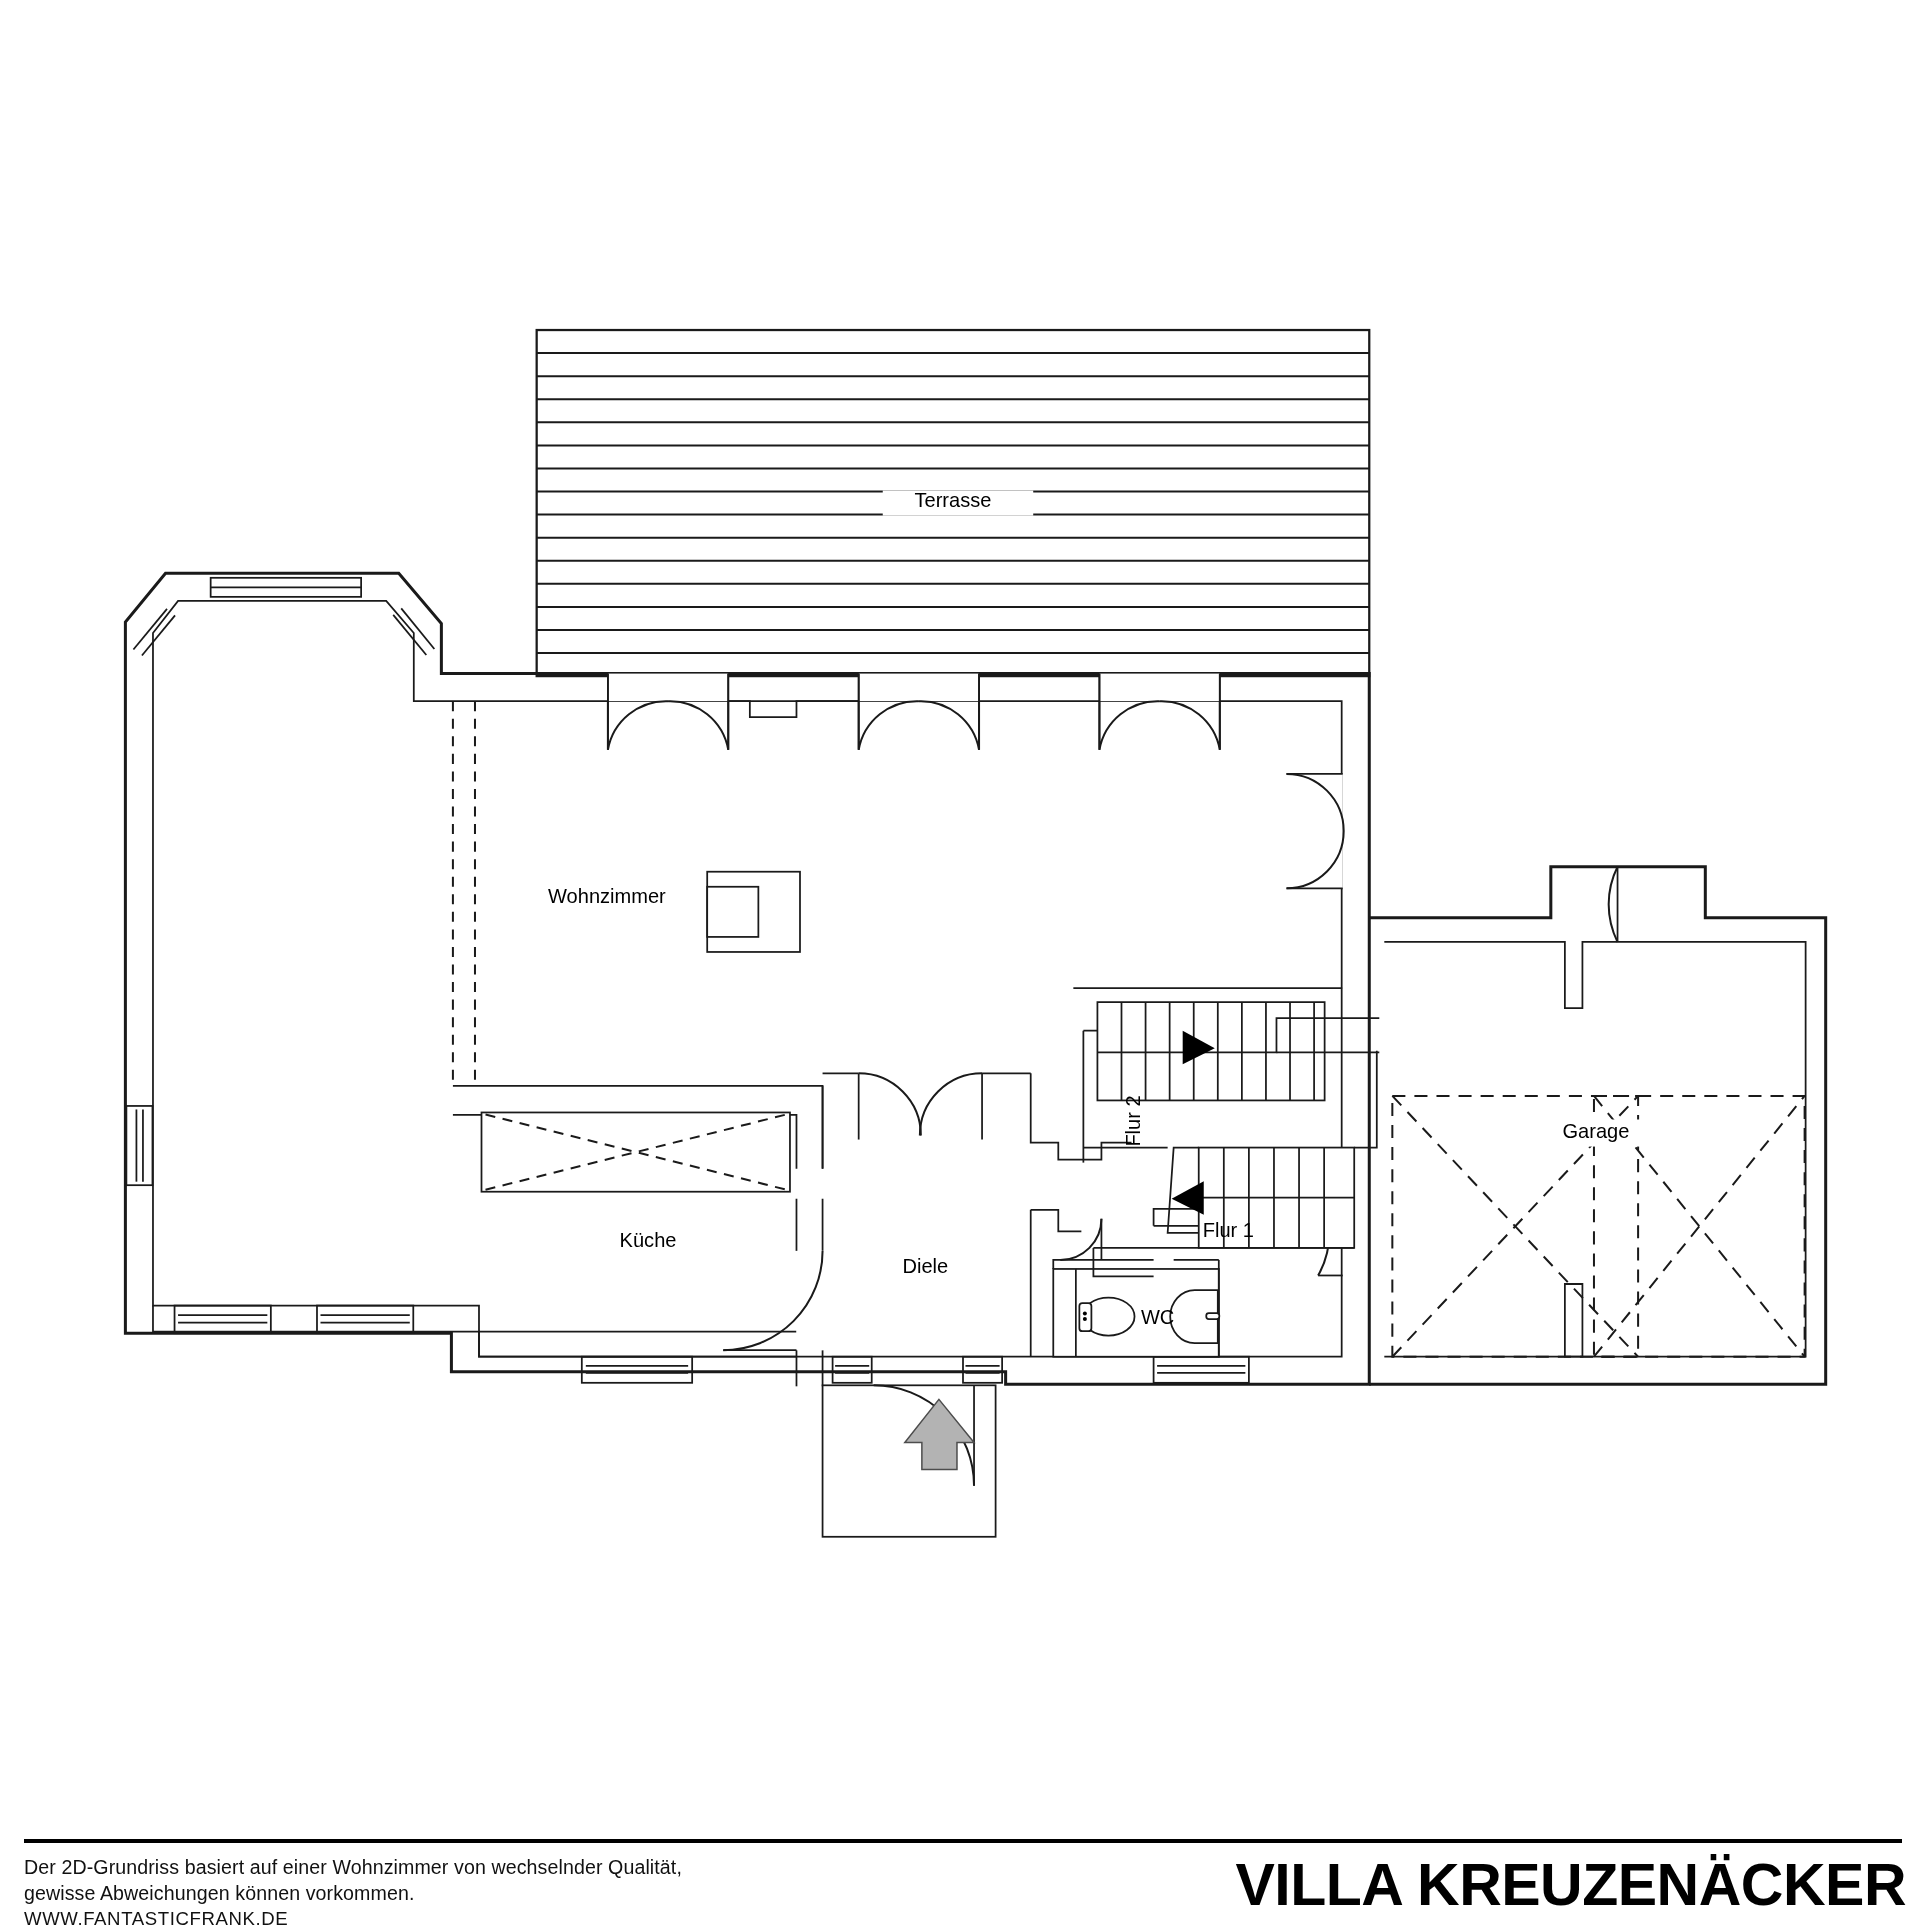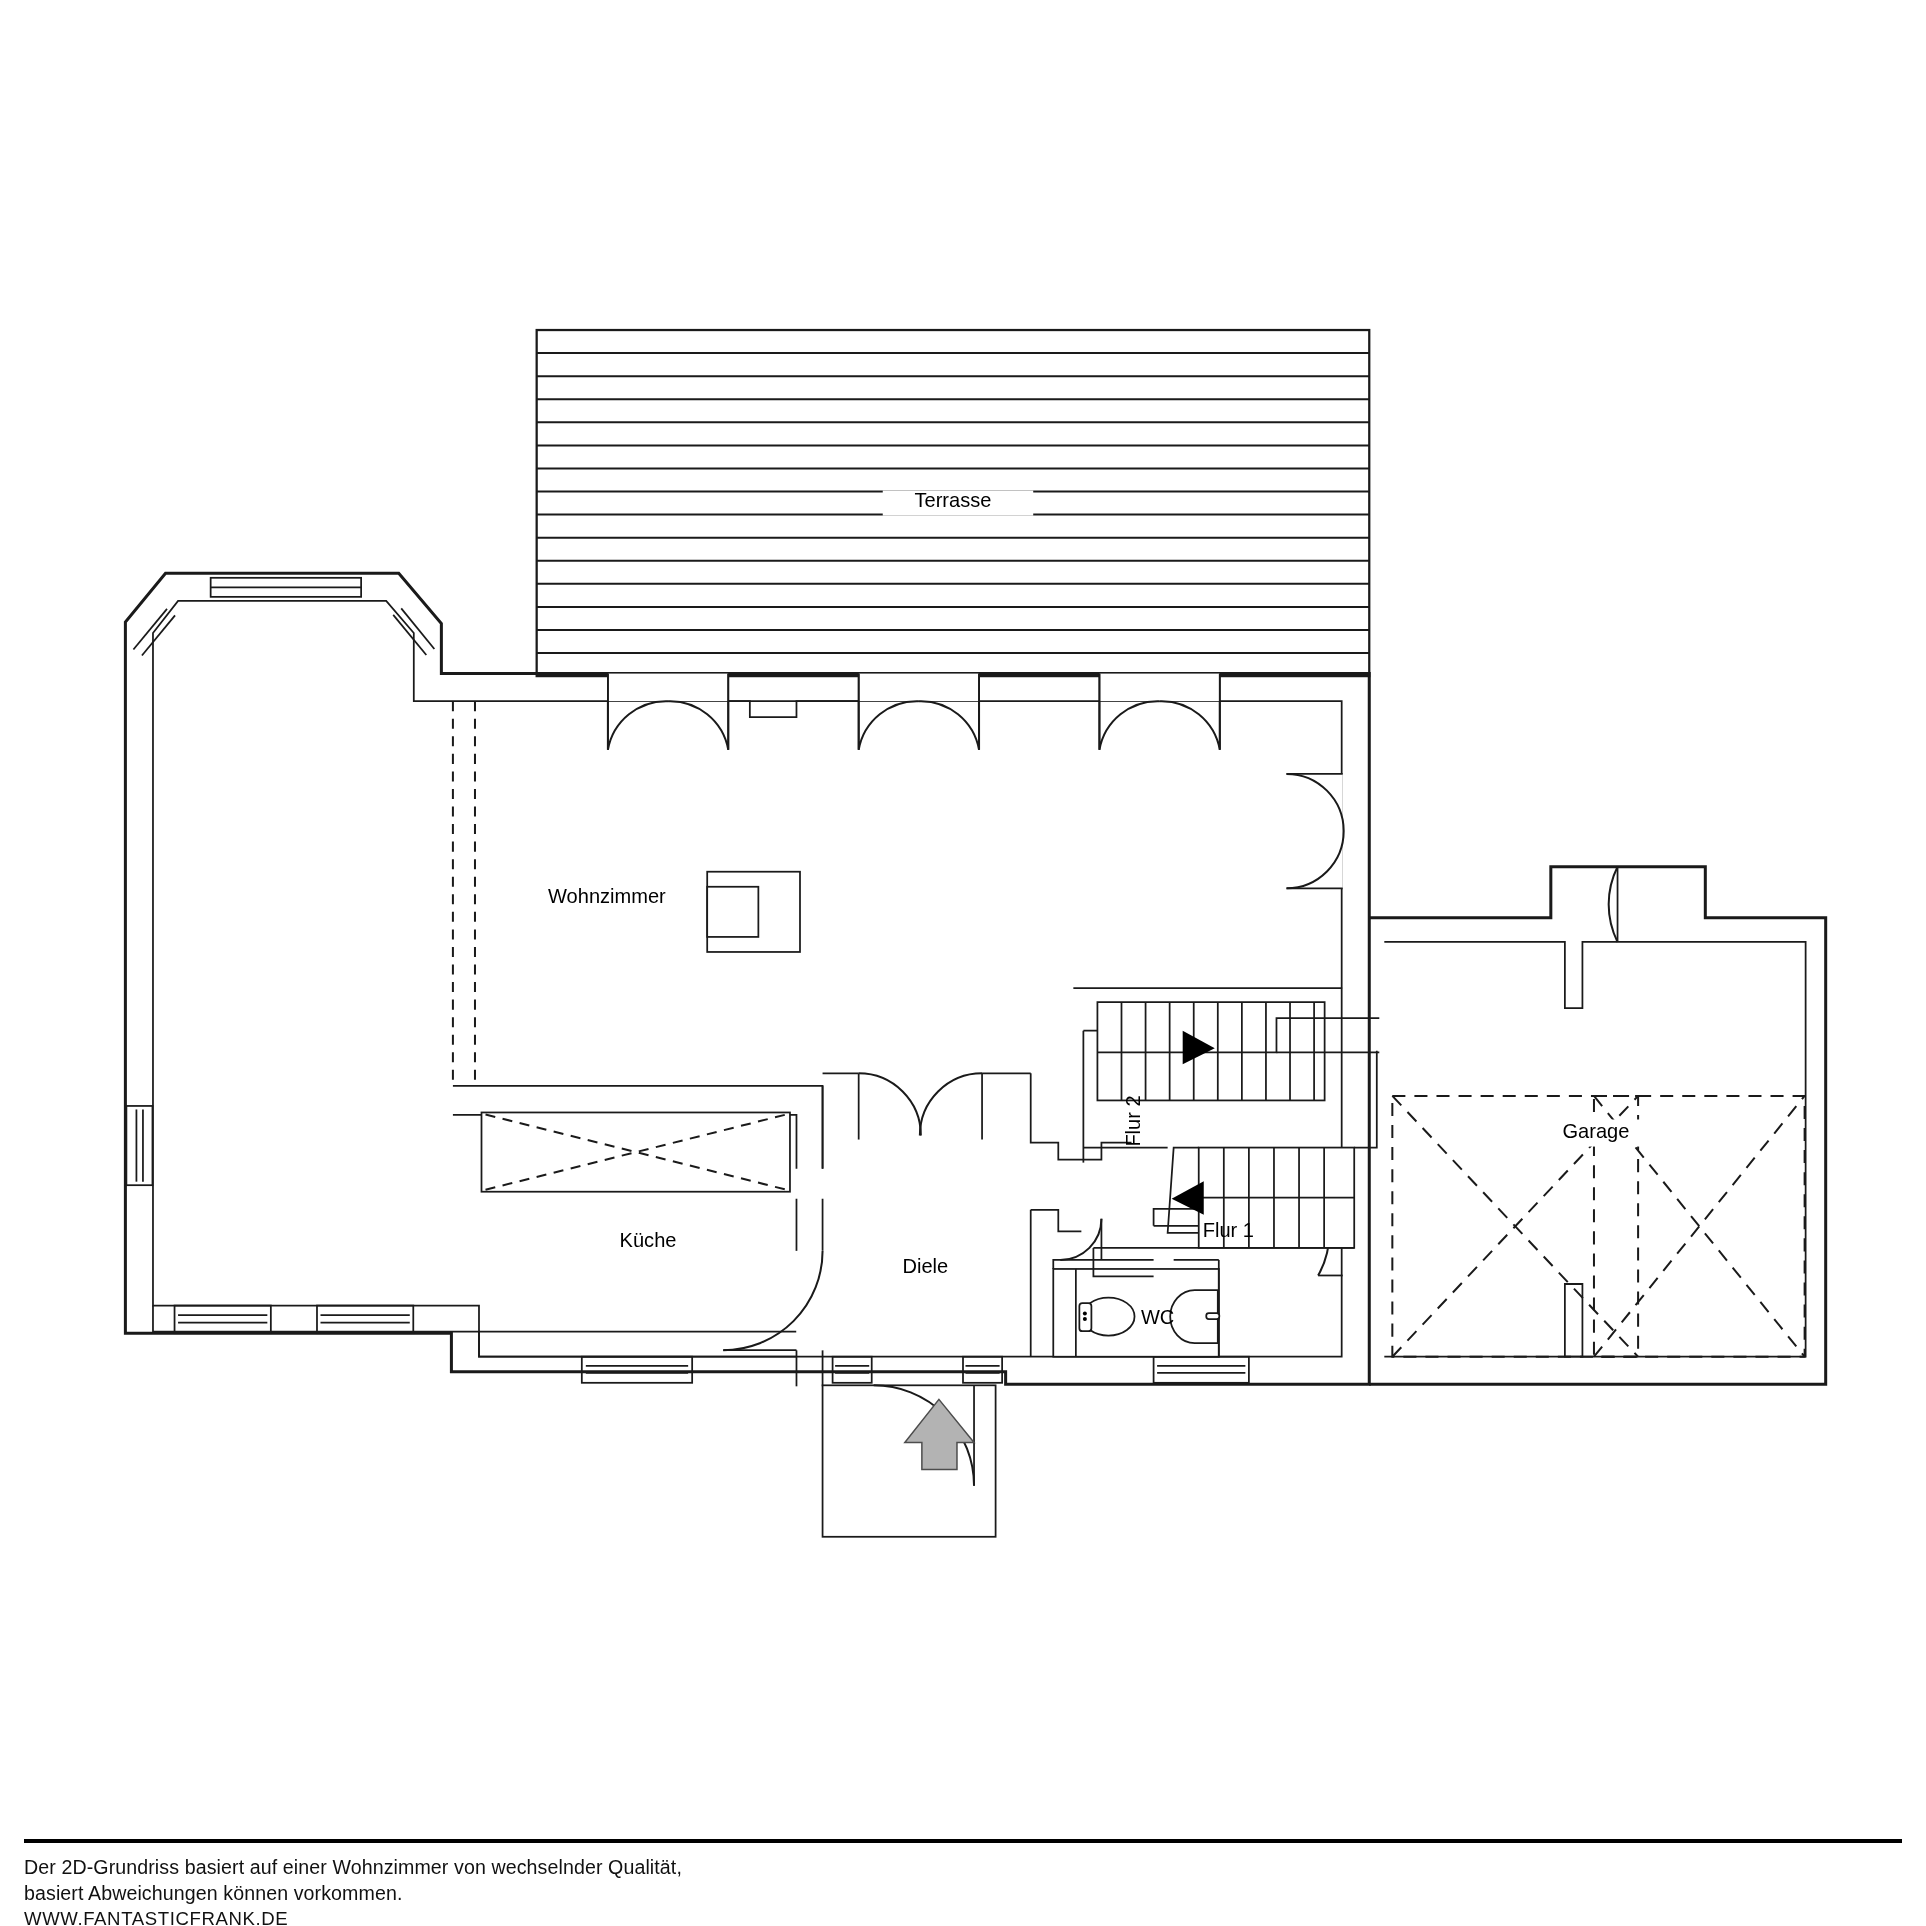--- a/index.html
+++ b/index.html
@@ -430,19 +430,20 @@
       <text class="room-label" x="2263" y="2235" transform="rotate(-90 2263 2235)">Flur 2</text>
       <text class="room-label" x="3182" y="2259">Garage</text>
     </g>
 
   </svg>
 
   <div id="footer-rule"></div>
 
   <div id="footer-disclaimer">
     <span>Der 2D-Grundriss basiert auf einer Wohnzimmer von wechselnder Qualität,</span><br>
-    <span>basiert Abweichungen können vorkommen.</span>
+    <span>gewisse Abweichungen können vorkommen.</span>
     <span class="url">WWW.FANTASTICFRANK.DE</span>
   </div>
 
+  <div id="brand-title">VILLA KREUZENÄCKER</div>
 
 </div>
 
 
 </body></html>

